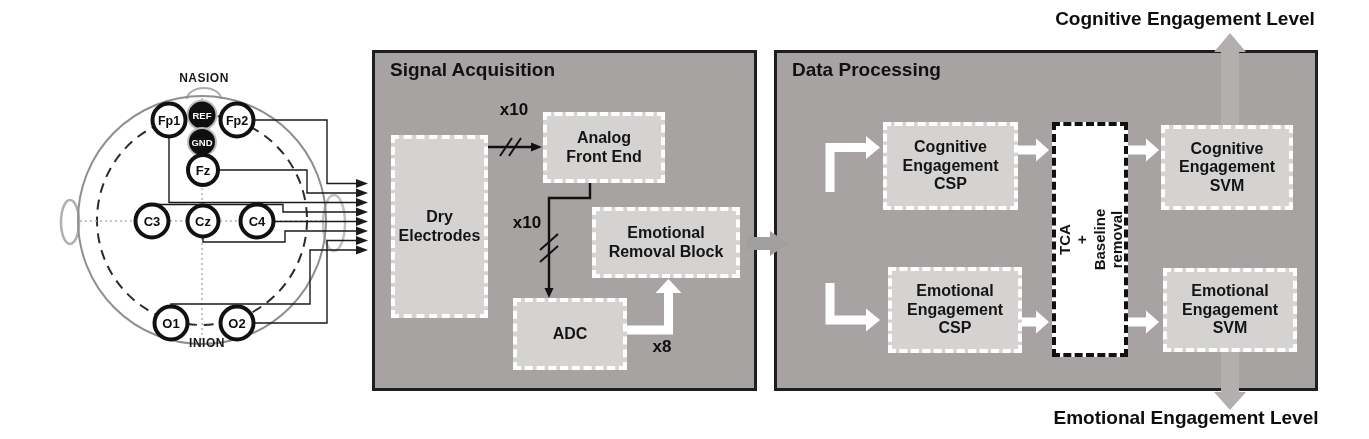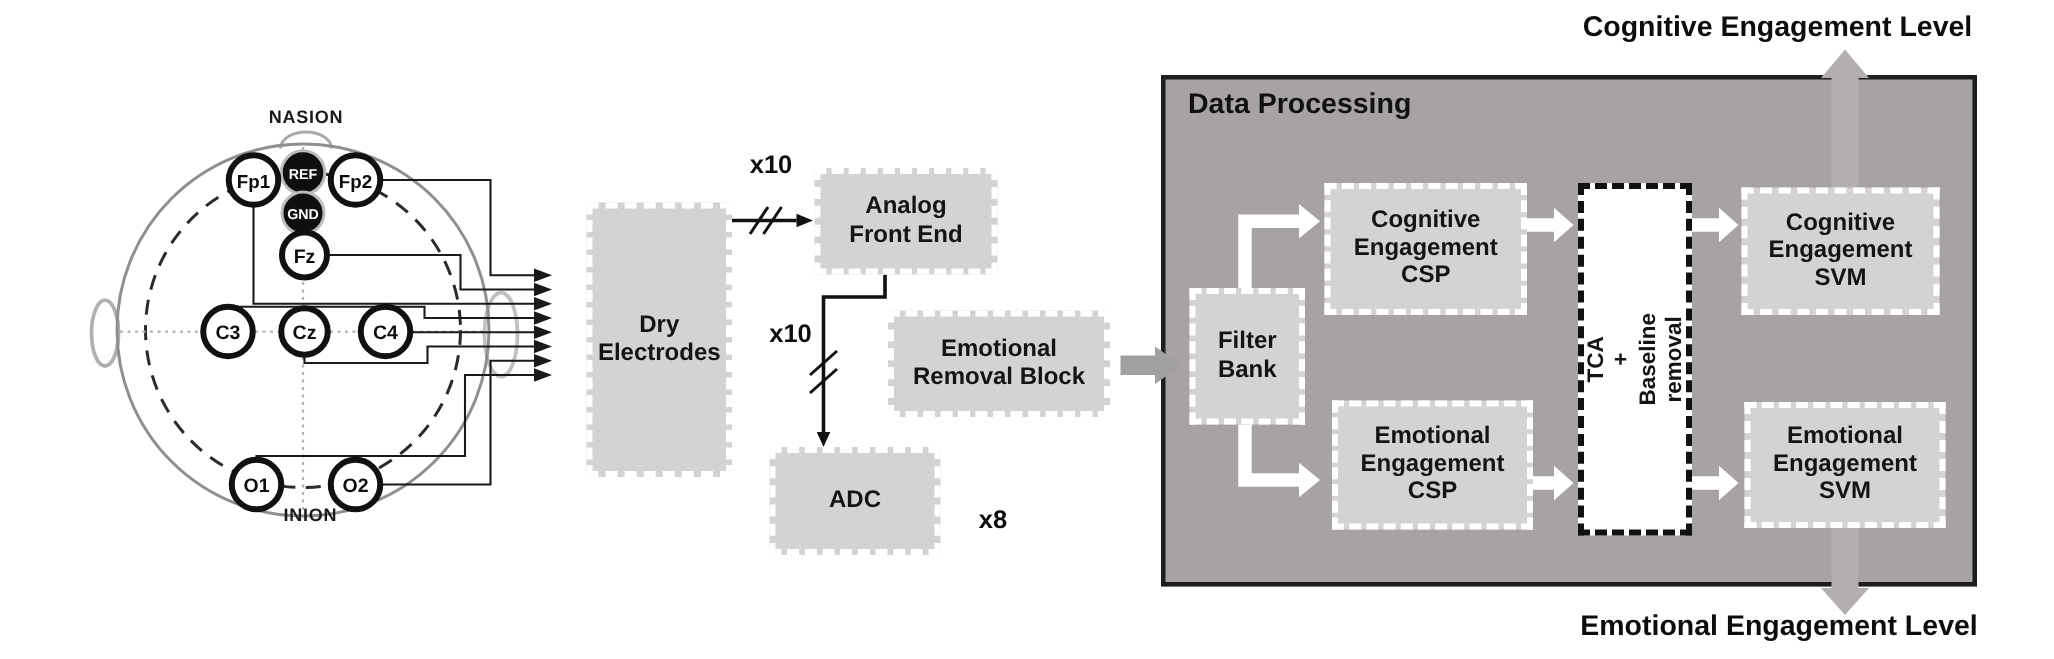--- a/index.html
+++ b/index.html
@@ -32,20 +32,23 @@
   svg.overlay{position:absolute;left:0;top:0;z-index:2;pointer-events:none;}
   .eltext{font-family:"Liberation Sans",sans-serif;font-weight:700;fill:#0d0d0d;}
   .eltext-sm{font-family:"Liberation Sans",sans-serif;font-weight:700;fill:#ffffff;}
   .capstext{font-family:"Liberation Sans",sans-serif;font-weight:700;fill:#1a1a1a;letter-spacing:.5px;}
 </style>
 </head>
 <body>
 
 <div class="canvas">
 
+  <div class="panel" style="left:372px;width:385px;">
+    <div class="panel-title">Signal Acquisition</div>
+  </div>
   <div class="panel" style="left:774px;width:544px;">
     <div class="panel-title">Data Processing</div>
   </div>
 
   <svg class="overlay" width="1369" height="439" viewBox="0 0 1369 439">
 
     <g>
       <ellipse cx="70" cy="222" rx="9" ry="22" fill="#ffffff" stroke="#b0b0b0" stroke-width="2.5"></ellipse>
       <ellipse cx="334" cy="223" rx="11" ry="28" fill="none" stroke="#c3c1c0" stroke-width="2.5"></ellipse>
       <path d="M 187 99 A 17 11 0 0 1 221 99" fill="none" stroke="#aaaaaa" stroke-width="2"></path>
@@ -145,24 +148,20 @@
 Removal Block</div>
   </div>
   <div class="box" style="left:513px;top:298px;width:114px;height:72px;">
     <div class="box-label">ADC</div>
   </div>
 
   <div class="float-label xlabel" style="left:492px;top:100px;">x10</div>
   <div class="float-label xlabel" style="left:505px;top:213px;">x10</div>
   <div class="float-label xlabel" style="left:640px;top:337px;">x8</div>
 
-  <div class="box" style="left:793px;top:192px;width:77px;height:91px;">
-    <div class="box-label">Filter
-Bank</div>
-  </div>
   <div class="box" style="left:883px;top:122px;width:135px;height:88px;">
     <div class="box-label">Cognitive
 Engagement
 CSP</div>
   </div>
   <div class="box" style="left:888px;top:267px;width:134px;height:86px;">
     <div class="box-label">Emotional
 Engagement
 CSP</div>
   </div>

